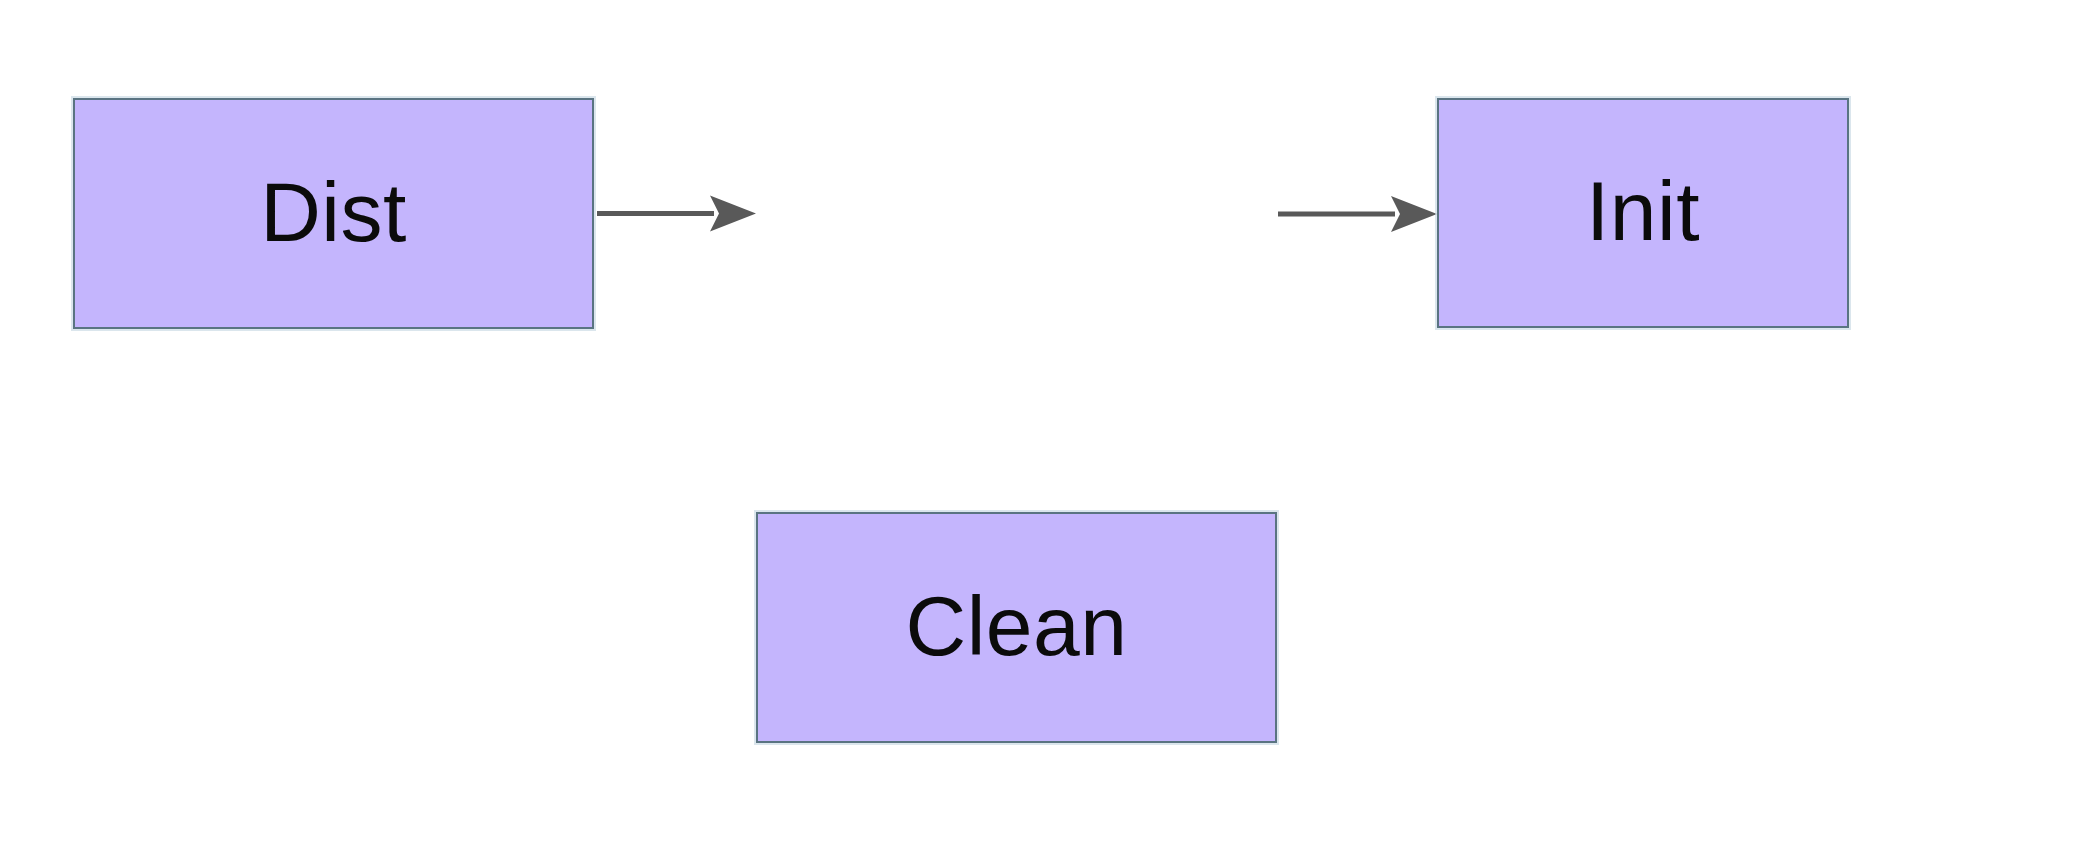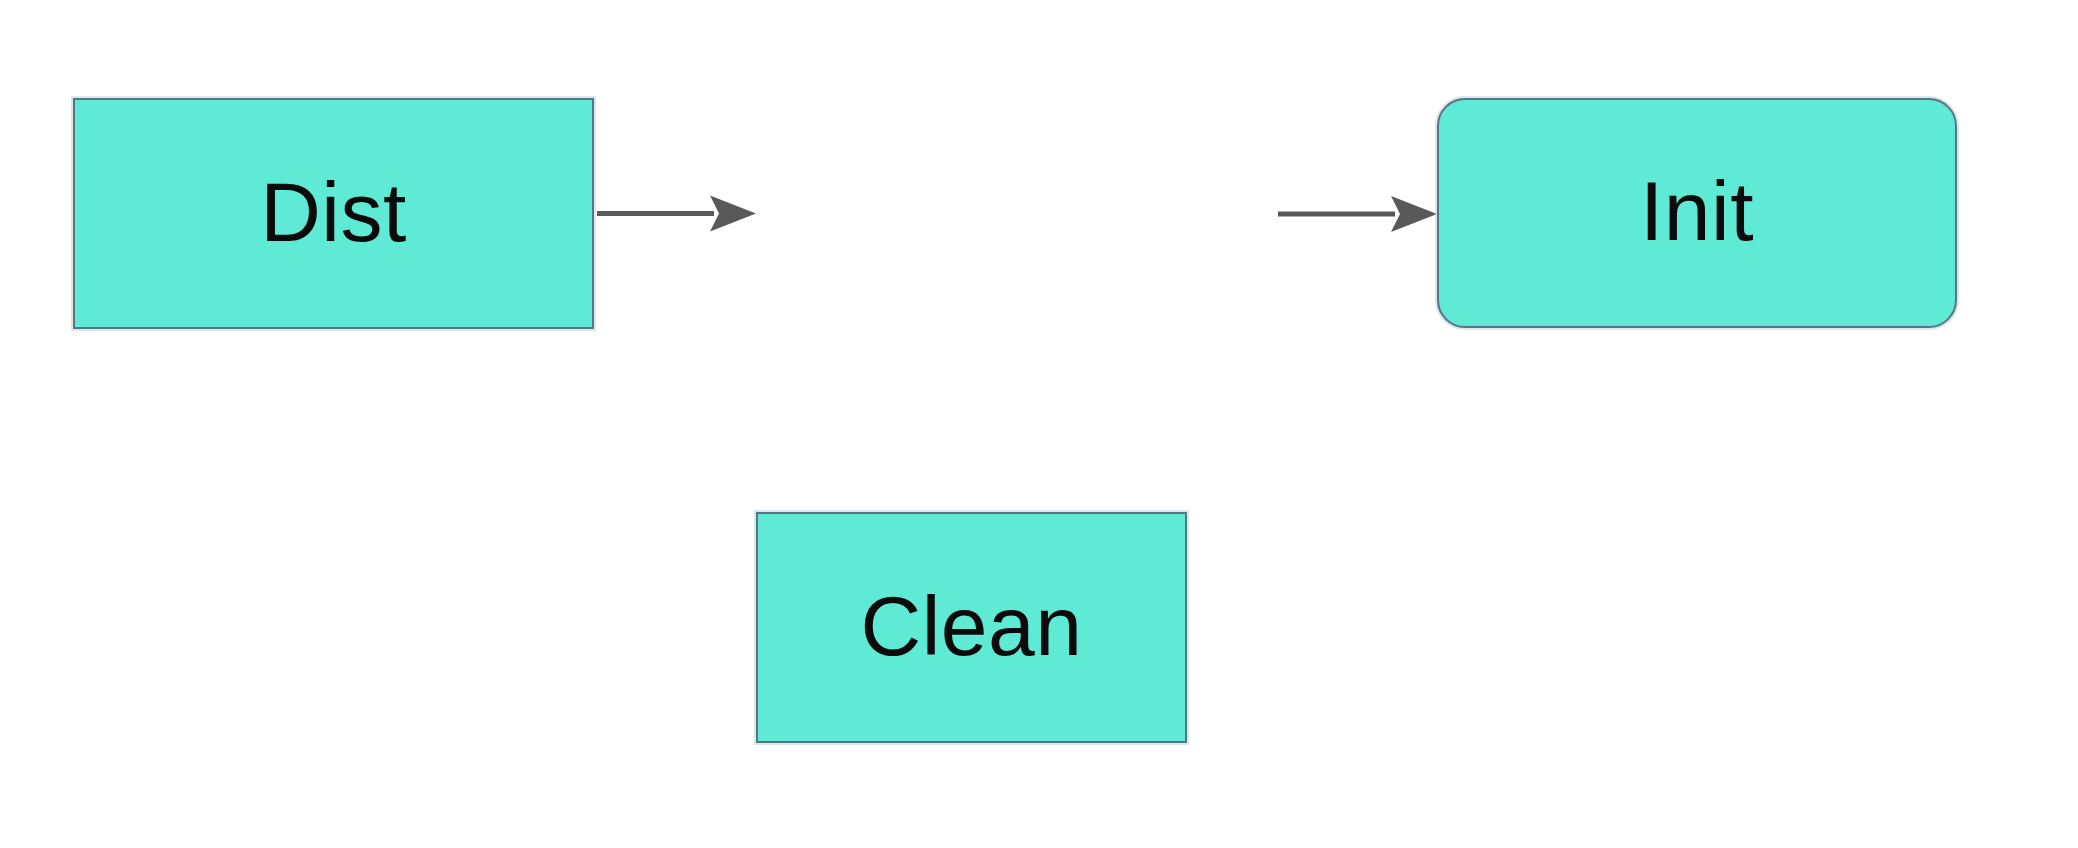--- a/index.html
+++ b/index.html
@@ -18,41 +18,41 @@
   .edges {
     position: absolute;
     left: 0;
     top: 0;
     width: 2078px;
     height: 848px;
     pointer-events: none;
   }
   .node {
     position: absolute;
-    background: #5eead4;
+    background: #c4b5fd;
     border: 2px solid #5a7482;
     box-sizing: border-box;
     box-shadow: 0 0 0 2px rgba(189, 209, 222, 0.55);
     display: flex;
     align-items: center;
     justify-content: center;
   }
   .node-label {
     font-size: 84px;
     font-weight: 400;
     color: #0b0b0b;
     letter-spacing: 0.5px;
     line-height: 1;
     transform: translateY(-2px);
     white-space: nowrap;
   }
   .node-dist    { left: 73px;   top: 98px;  width: 521px; height: 231px; }
   .node-compile { left: 756px;  top: 98px;  width: 519px; height: 230px; }
-  .node-init    { left: 1437px; top: 98px;  width: 520px; height: 230px; border-radius: 28px; }
-  .node-clean   { left: 756px;  top: 512px; width: 431px; height: 231px; }
+  .node-init    { left: 1437px; top: 98px;  width: 412px; height: 230px; }
+  .node-clean   { left: 756px;  top: 512px; width: 521px; height: 231px; }
 </style>
 </head>
 <body>
 
 <div class="stage">
 
   <svg class="edges" width="2078" height="848" viewBox="0 0 2078 848" xmlns="http://www.w3.org/2000/svg">
     <g>
       <line x1="597" y1="213.5" x2="714" y2="213.5" stroke-width="5" stroke="#595959"></line>
       <polygon points="710,195.5 756,213.5 710,231.5 719,213.5" fill="#595959"></polygon>

